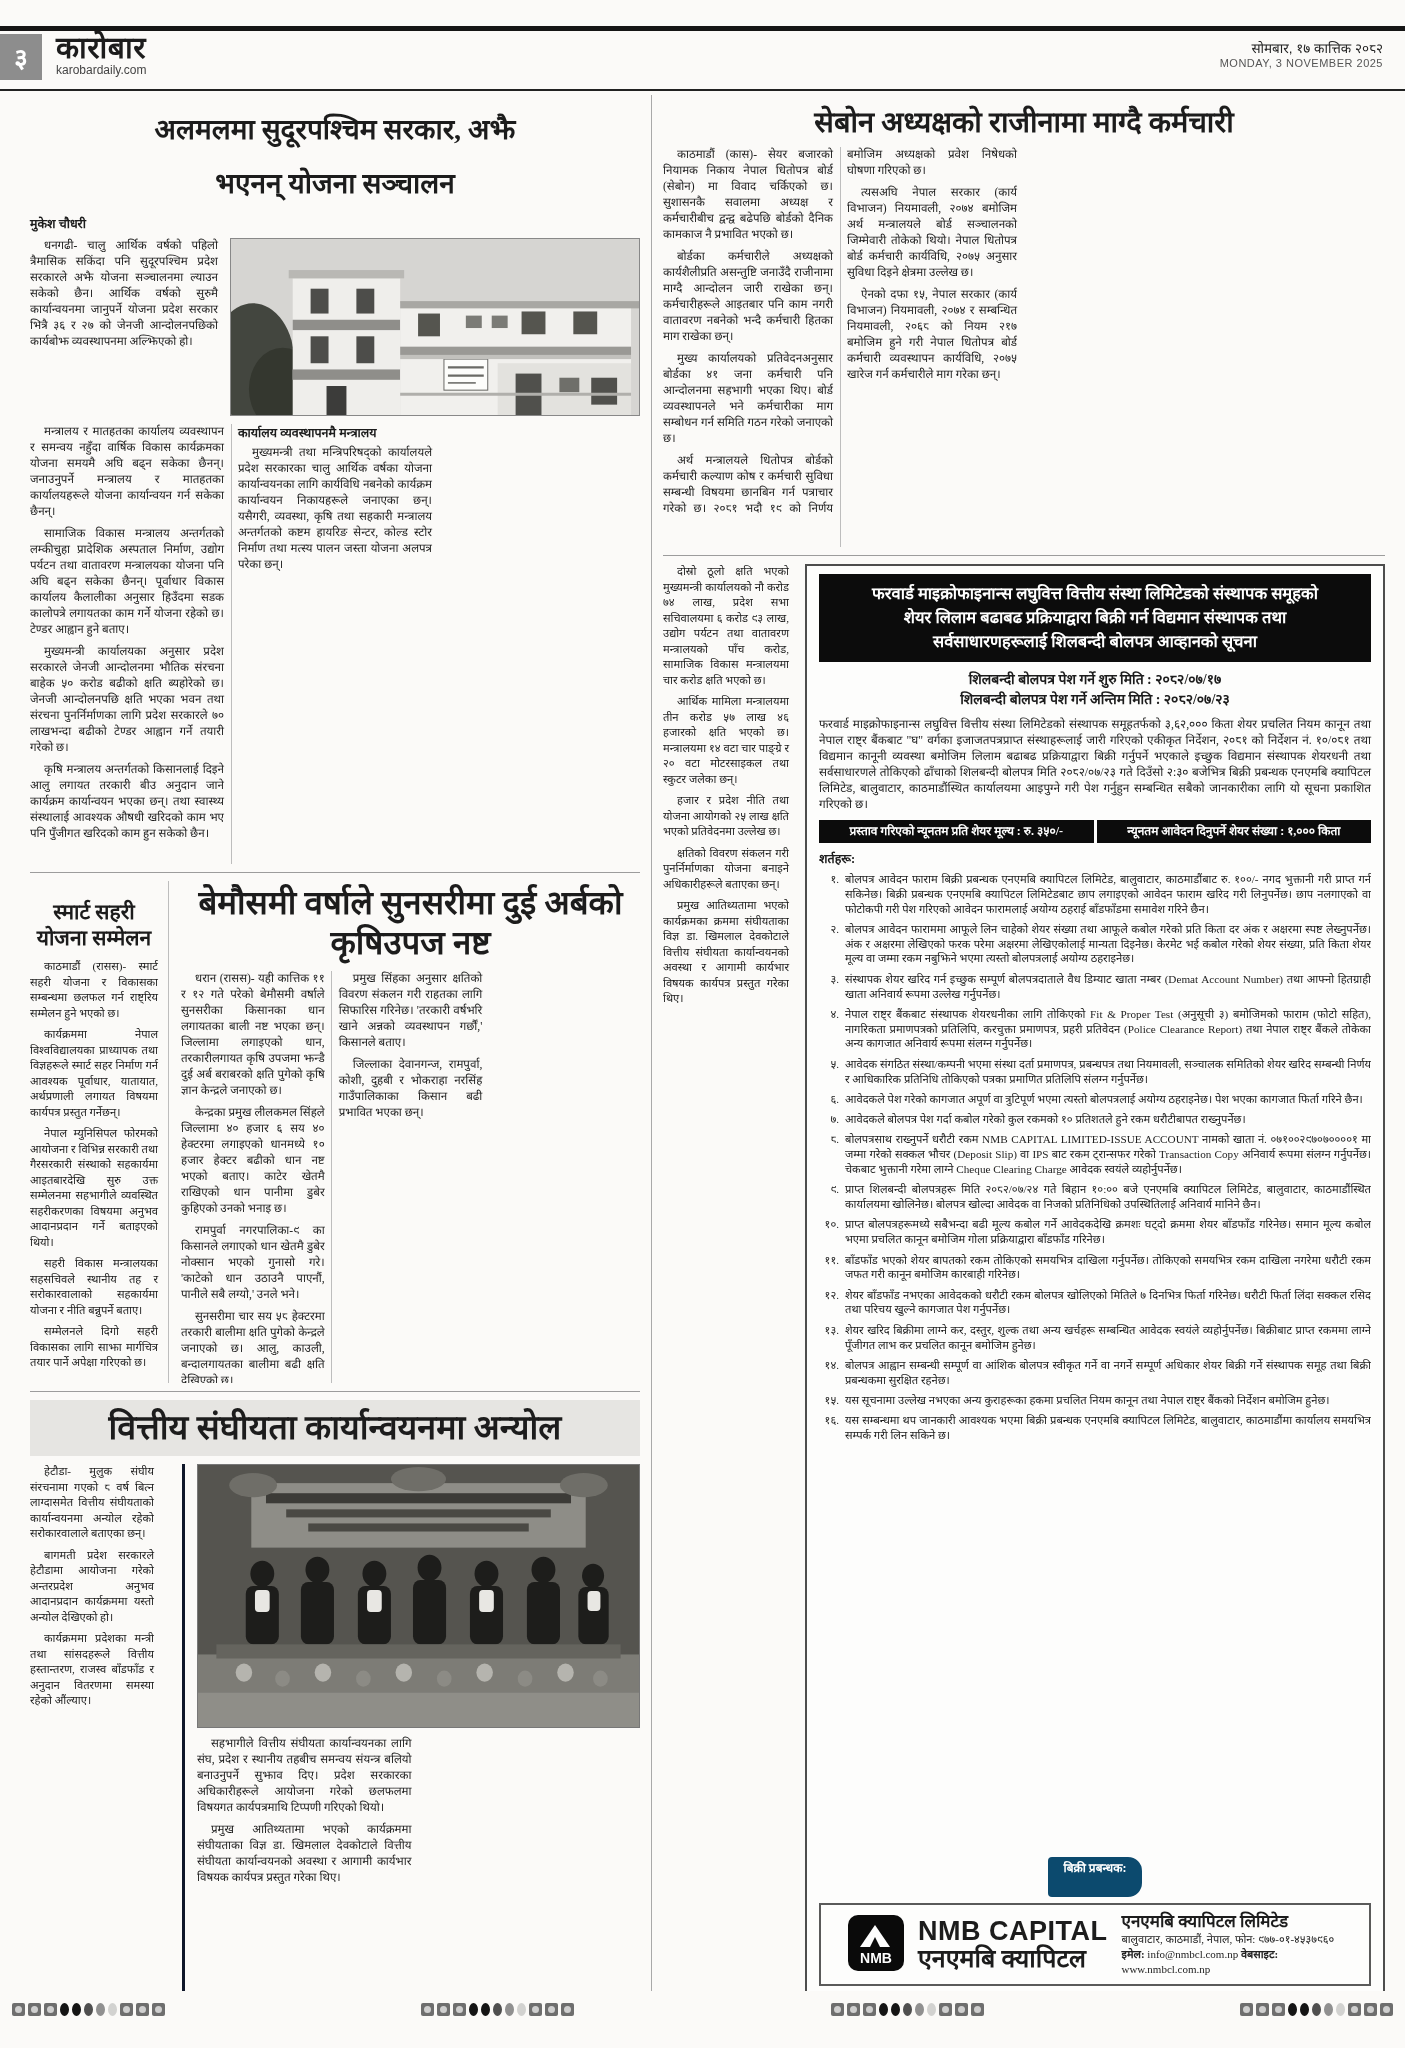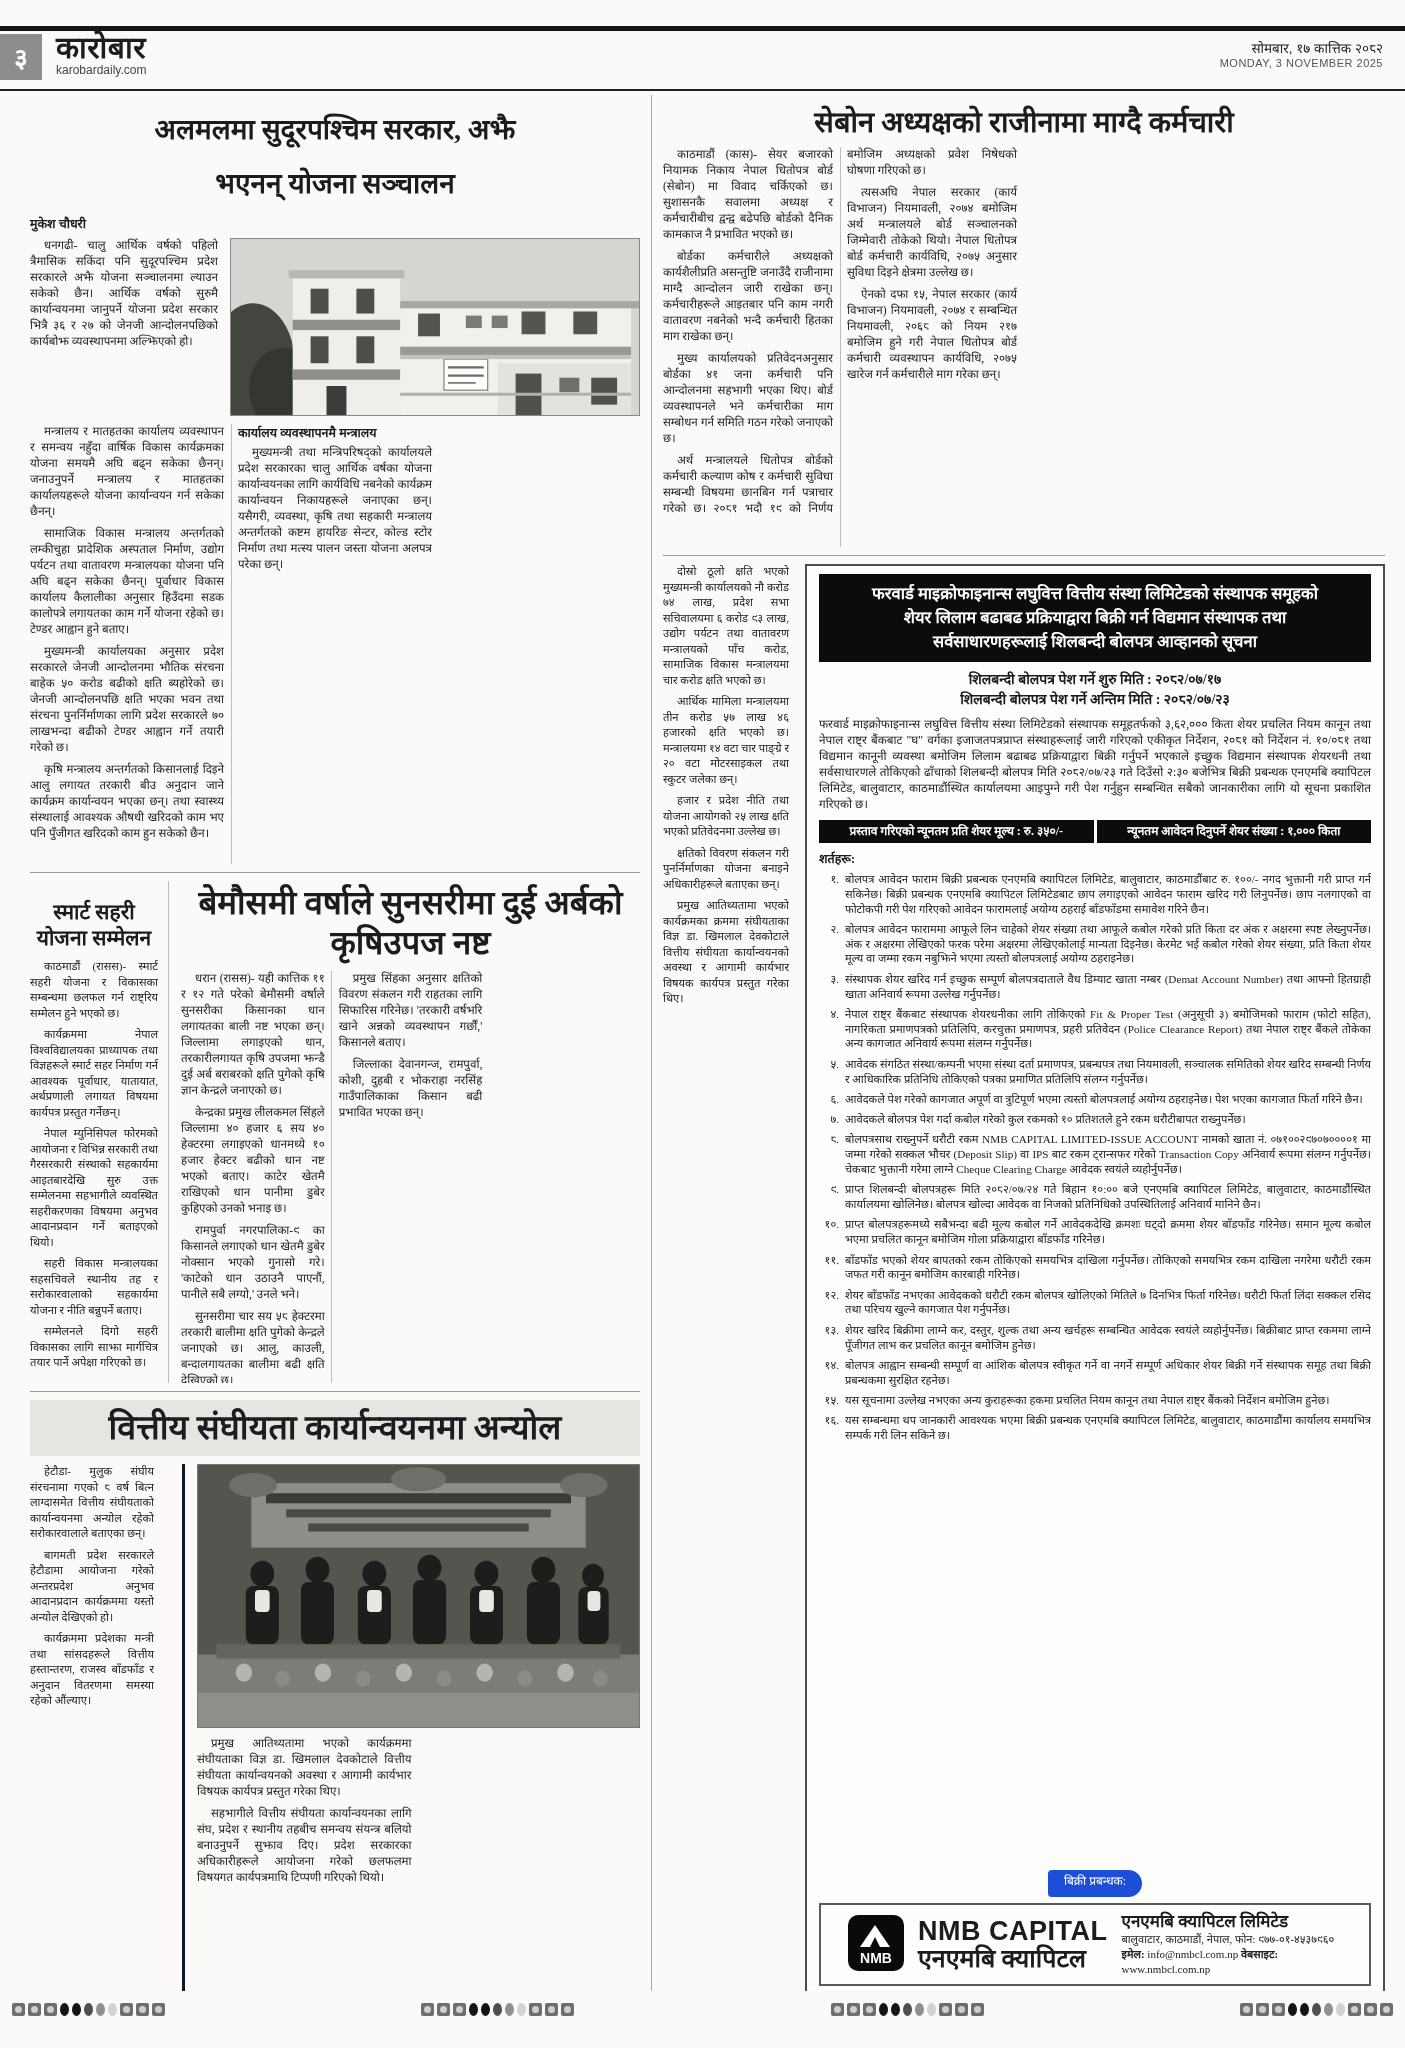--- a/index.html
+++ b/index.html
@@ -64,22 +64,22 @@
   .notice-dates{text-align:center;font-weight:bold;font-size:14px;line-height:20px;margin:8px 0 6px;}
   .notice-intro{font-size:11.8px;line-height:16px;text-align:justify;margin:0 0 8px;}
   .price-bar{display:flex;gap:3px;margin-bottom:7px;}
   .price-bar span{flex:1;background:#0c0c0c;color:#fff;font-weight:bold;font-size:12px;line-height:15px;padding:4px 8px;text-align:center;}
   .terms-heading{font-weight:bold;font-size:12.5px;margin:0 0 5px;}
   .terms{flex:1;overflow:hidden;}
   .term{display:flex;gap:6px;margin-bottom:5.5px;}
   .term .tnum{flex:none;width:20px;font-size:11.2px;line-height:14.8px;text-align:right;}
   .term .ttext{font-size:11.2px;line-height:14.8px;text-align:justify;}
   .badge-row{text-align:center;margin:4px 0 6px;}
-  .manager-badge{display:inline-block;background:#1d4ed8;color:#fff;font-weight:normal;font-size:12px;
-                 padding:2px 16px 8px;border-radius:4px 14px 14px 4px;}
+  .manager-badge{display:inline-block;background:#0c4a6e;color:#fff;font-weight:bold;font-size:12px;
+                 padding:2px 16px 21px;border-radius:4px 14px 14px 4px;}
   .nmb-strip{border:2px solid #5a5a5a;padding:7px 12px;display:flex;align-items:center;gap:14px;}
   .nmb-logo{flex:none;padding-left:15px;}
   .nmb-brand{flex:none;line-height:1.05;}
   .nmb-brand .en{font-family:"Liberation Sans","DejaVu Sans",sans-serif;font-weight:bold;font-size:27px;letter-spacing:.5px;}
   .nmb-brand .np{font-weight:bold;font-size:25px;}
   .nmb-info{flex:1;min-width:0;}
   .nmb-info .co{font-weight:bold;font-size:17px;line-height:20px;}
   .nmb-info .ln{font-size:11px;line-height:15px;color:#222;}
   .nmb-info b{font-weight:bold;}
   
@@ -263,22 +263,22 @@
                   <circle cx="312" cy="206" r="9" fill="#b5b4ae"></circle>
                     <circle cx="356" cy="212" r="8" fill="#8c8b85"></circle>
                   <circle cx="400" cy="206" r="9" fill="#b5b4ae"></circle>
                     <circle cx="438" cy="212" r="8" fill="#8c8b85"></circle>
                 </g>
                 <rect x="0" y="226" width="480" height="34" fill="#8f8e88"></rect>
               </svg>
             </div>
             <div class="cols-2">
 
-            <p class="body">प्रमुख आतिथ्यतामा भएको कार्यक्रममा संघीयताका विज्ञ डा. खिमलाल देवकोटाले वित्तीय संघीयता कार्यान्वयनको अवस्था र आगामी कार्यभार विषयक कार्यपत्र प्रस्तुत गरेका थिए।</p>
-                <p class="body">सहभागीले वित्तीय संघीयता कार्यान्वयनका लागि संघ, प्रदेश र स्थानीय तहबीच समन्वय संयन्त्र बलियो बनाउनुपर्ने सुझाव दिए। प्रदेश सरकारका अधिकारीहरूले आयोजना गरेको छलफलमा विषयगत कार्यपत्रमाथि टिप्पणी गरिएको थियो।</p>
+            <p class="body">सहभागीले वित्तीय संघीयता कार्यान्वयनका लागि संघ, प्रदेश र स्थानीय तहबीच समन्वय संयन्त्र बलियो बनाउनुपर्ने सुझाव दिए। प्रदेश सरकारका अधिकारीहरूले आयोजना गरेको छलफलमा विषयगत कार्यपत्रमाथि टिप्पणी गरिएको थियो।</p>
+                <p class="body">प्रमुख आतिथ्यतामा भएको कार्यक्रममा संघीयताका विज्ञ डा. खिमलाल देवकोटाले वित्तीय संघीयता कार्यान्वयनको अवस्था र आगामी कार्यभार विषयक कार्यपत्र प्रस्तुत गरेका थिए।</p>
               </div>
           </div>
         </div>
       </article>
 
     </div>
 
     <div class="vrule"></div>
 
     <div class="right-zone">

